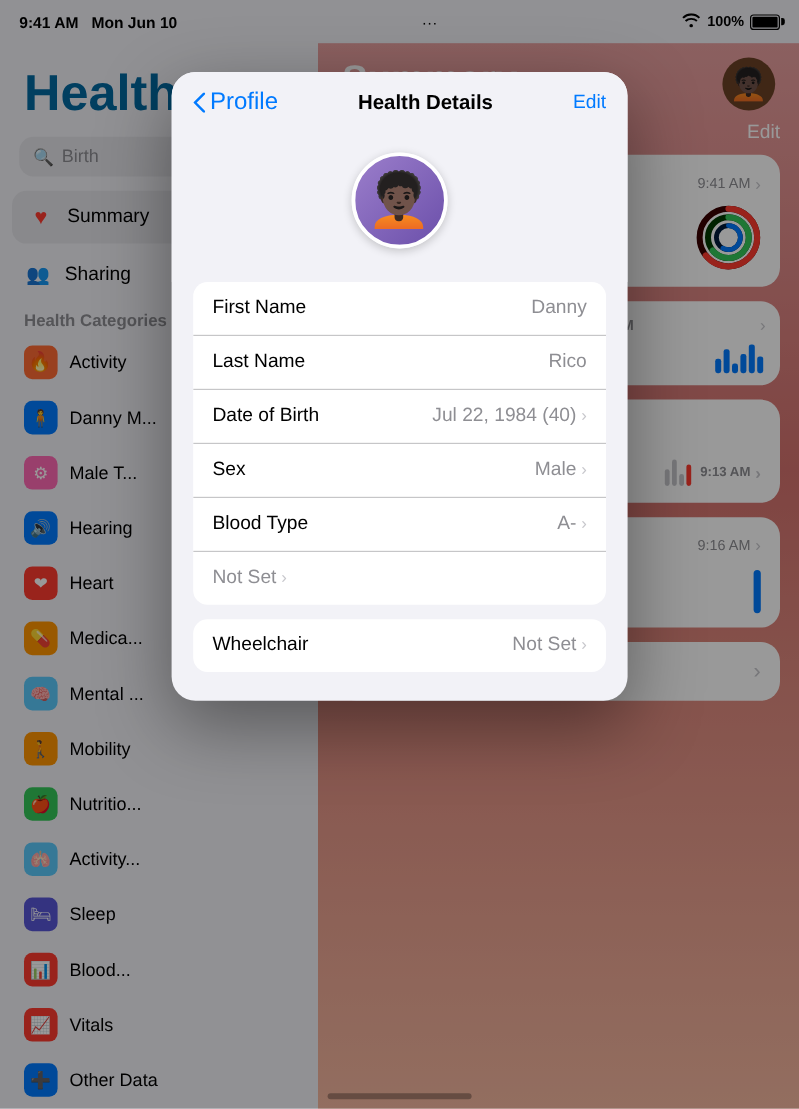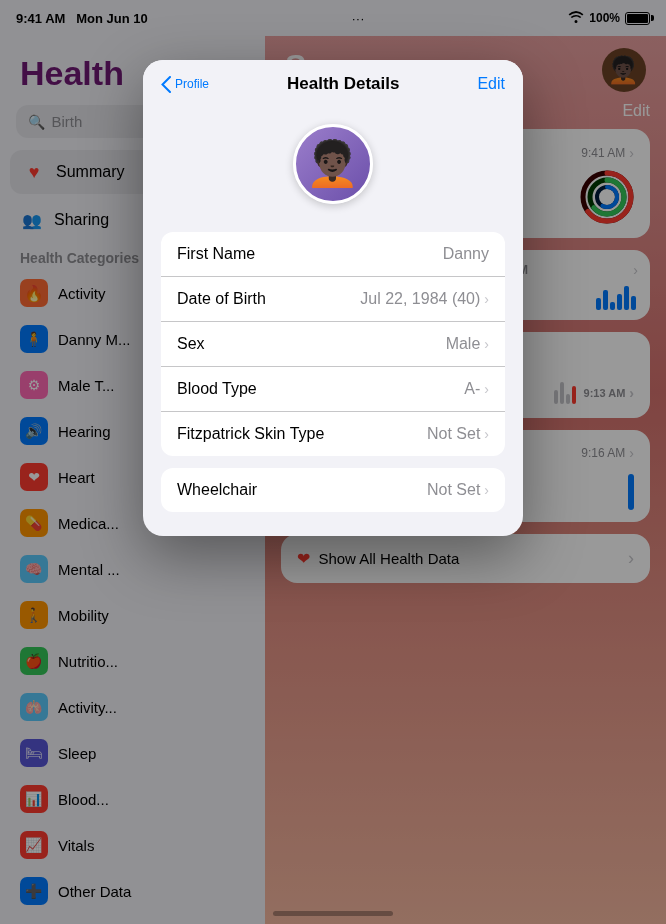--- a/index.html
+++ b/index.html
@@ -68,23 +68,23 @@
 
     
     .sidebar {
       width: 265px;
       background: #f2f2f7;
       padding: 10px 0;
       overflow: hidden;
       flex-shrink: 0;
     }
     .sidebar-title {
-      font-size: 34px;
+      font-size: 42px;
       font-weight: 700;
-      color: #701a75;
+      color: #0369a1;
       padding: 8px 20px 12px;
     }
     .search-bar {
       margin: 0 16px 12px;
       background: #e5e5ea;
       border-radius: 12px;
       padding: 8px 12px;
       display: flex;
       align-items: center;
       gap: 6px;
@@ -260,21 +260,21 @@
       align-items: center;
       justify-content: space-between;
       padding: 14px 18px 10px;
       background: #f2f2f7;
     }
     .modal-back {
       display: flex;
       align-items: center;
       gap: 4px;
       color: #007aff;
-      font-size: 12px;
+      font-size: 20px;
     }
     .modal-title {
       font-size: 17px;
       font-weight: 600;
       color: #000;
     }
     .modal-edit {
       color: #007aff;
       font-size: 16px;
     }
@@ -307,21 +307,21 @@
       align-items: center;
       justify-content: space-between;
       padding: 13px 16px;
       border-bottom: 0.5px solid #c6c6c8;
       min-height: 44px;
     }
     .form-row:last-child { border-bottom: none; }
     .form-label { font-size: 16px; color: #000; }
     .form-value {
       display: flex;
-      align-items: center;
+      align-items: flex-start;
       gap: 4px;
       color: #8e8e93;
       font-size: 16px;
     }
     .form-chevron { color: #c7c7cc; font-size: 14px; }
 
     .modal-form-section2 {
       background: #fff;
       border-radius: 12px;
       margin: 0 18px 24px;
@@ -623,20 +623,26 @@
     </div>
 
     <div class="modal-form">
       <div class="form-row">
         <span class="form-label">First Name</span>
         <div class="form-value">
           <span>Danny</span>
         </div>
       </div>
       <div class="form-row">
+        <span class="form-label">Last Name</span>
+        <div class="form-value">
+          <span>Rico</span>
+        </div>
+      </div>
+      <div class="form-row">
         <span class="form-label">Date of Birth</span>
         <div class="form-value">
           <span>Jul 22, 1984 (40)</span>
           <span class="form-chevron">›</span>
         </div>
       </div>
       <div class="form-row">
         <span class="form-label">Sex</span>
         <div class="form-value">
           <span>Male</span>
@@ -644,21 +650,20 @@
         </div>
       </div>
       <div class="form-row">
         <span class="form-label">Blood Type</span>
         <div class="form-value">
           <span>A-</span>
           <span class="form-chevron">›</span>
         </div>
       </div>
       <div class="form-row">
-        <span class="form-label">Fitzpatrick Skin Type</span>
         <div class="form-value">
           <span>Not Set</span>
           <span class="form-chevron">›</span>
         </div>
       </div>
     </div>
 
     <div class="modal-form-section2">
       <div class="form-row">
         <span class="form-label">Wheelchair</span>

